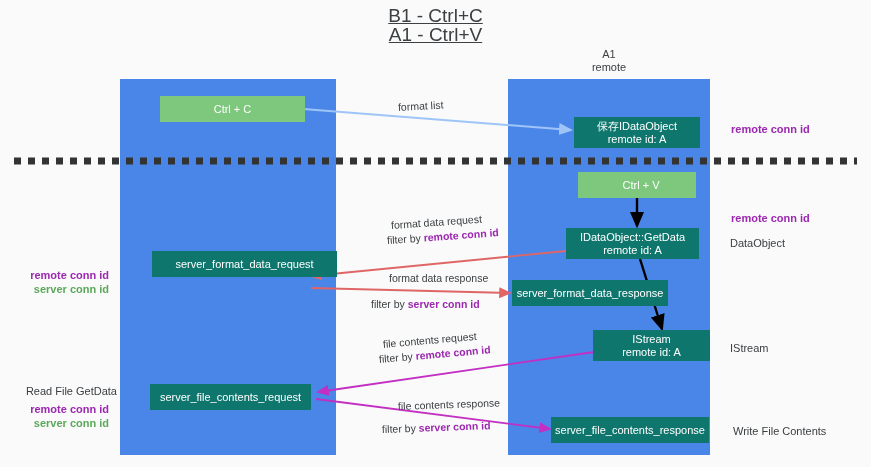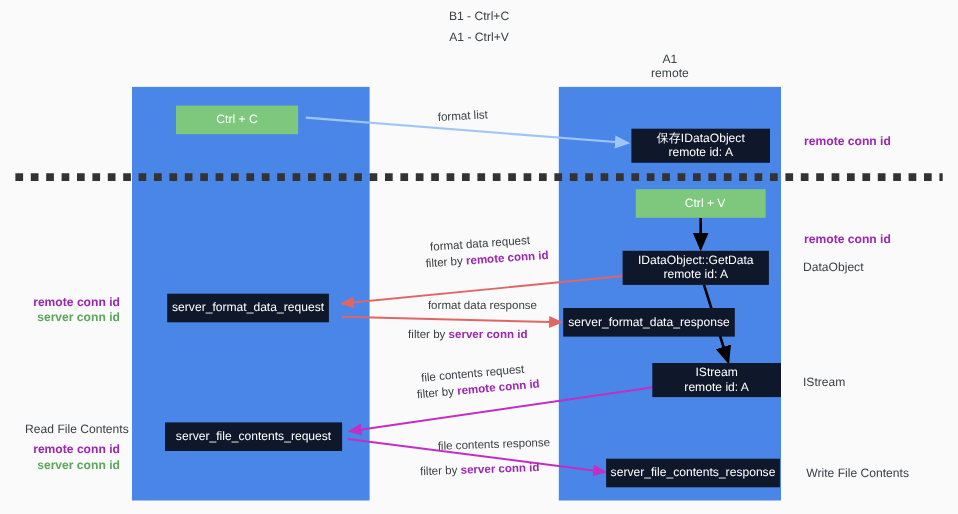--- a/index.html
+++ b/index.html
@@ -8,40 +8,40 @@
     background:#fafafa;
     font-family:"Liberation Sans","DejaVu Sans",sans-serif;
     overflow:hidden;
     position:relative;
   }
   #stage{position:absolute;left:0;top:0;width:871px;height:467px;}
 
   
   .title{
     position:absolute;left:0;top:6px;width:871px;
-    text-align:center;font-size:11px;color:#3c4043;line-height:19px;
+    text-align:center;font-size:19px;color:#3c4043;line-height:19px;text-decoration:underline;
   }
 
   
   .colhdr{
     position:absolute;text-align:center;font-size:11px;color:#3c4043;
     line-height:13px;
   }
 
   
   .lane{position:absolute;background:#4a86e8;}
 
   
   .box{
     position:absolute;box-sizing:border-box;
     display:flex;align-items:center;justify-content:center;
     text-align:center;color:#ffffff;font-size:11px;line-height:13px;
     padding:2px 4px;
   }
-  .box.orange{background:#0f172a;}
+  .box.orange{background:#0f766e;}
   .box.green{background:#7ec87e;}
 
   
   .ann{position:absolute;font-size:11px;line-height:14px;}
   .ann.purple{color:#9c27b0;font-weight:bold;}
   .ann.green{color:#5ba85b;font-weight:bold;}
   .ann.dark{color:#3c4043;}
   .ann.right{text-align:right;}
 
   
@@ -100,39 +100,39 @@
 
     <line x1="311" y1="288" x2="510" y2="293" stroke="#e06666" stroke-width="1.8" marker-end="url(#ar-red)"></line>
 
     <line x1="640" y1="259" x2="662" y2="329" stroke="#000000" stroke-width="2.4" marker-end="url(#ar-blk)"></line>
 
     <line x1="594" y1="352" x2="318" y2="392" stroke="#c22fc2" stroke-width="1.8" marker-end="url(#ar-mag)"></line>
 
     <line x1="316" y1="399" x2="550" y2="429" stroke="#c22fc2" stroke-width="1.8" marker-end="url(#ar-mag)"></line>
   </svg>
 
-  <div class="box green" style="left:160px;top:96px;width:111px;height:26px;">
+  <div class="box green" style="left:160px;top:96px;width:145px;height:26px;">
     <span>Ctrl + C</span>
   </div>
 
   <div class="box orange" style="left:574px;top:117px;width:126px;height:31px;flex-direction:column;">
     <span>保存IDataObject</span>
     <span>remote id: A</span>
   </div>
 
   <div class="box green" style="left:578px;top:172px;width:118px;height:26px;padding-left:12px;">
     <span>Ctrl + V</span>
   </div>
 
   <div class="box orange" style="left:566px;top:228px;width:133px;height:31px;flex-direction:column;">
     <span>IDataObject::GetData</span>
     <span>remote id: A</span>
   </div>
 
-  <div class="box orange" style="left:152px;top:267px;width:147px;height:26px;">
+  <div class="box orange" style="left:152px;top:251px;width:185px;height:26px;">
     <span>server_format_data_request</span>
   </div>
 
   <div class="box orange" style="left:512px;top:280px;width:156px;height:26px;">
     <span>server_format_data_response</span>
   </div>
 
   <div class="box orange" style="left:593px;top:330px;width:117px;height:31px;flex-direction:column;">
     <span>IStream</span>
     <span>remote id: A</span>
@@ -199,21 +199,21 @@
   </div>
 
   <div class="ann purple right" style="left:0px;top:268px;width:109px;">
     <span>remote conn id</span>
   </div>
   <div class="ann green right" style="left:0px;top:282px;width:109px;">
     <span>server conn id</span>
   </div>
 
   <div class="ann dark right" style="left:0px;top:384px;width:117px;">
-    <span>Read File Contents</span>
+    <span>Read File GetData</span>
   </div>
   <div class="ann purple right" style="left:0px;top:402px;width:109px;">
     <span>remote conn id</span>
   </div>
   <div class="ann green right" style="left:0px;top:416px;width:109px;">
     <span>server conn id</span>
   </div>
 
 </div>
 

